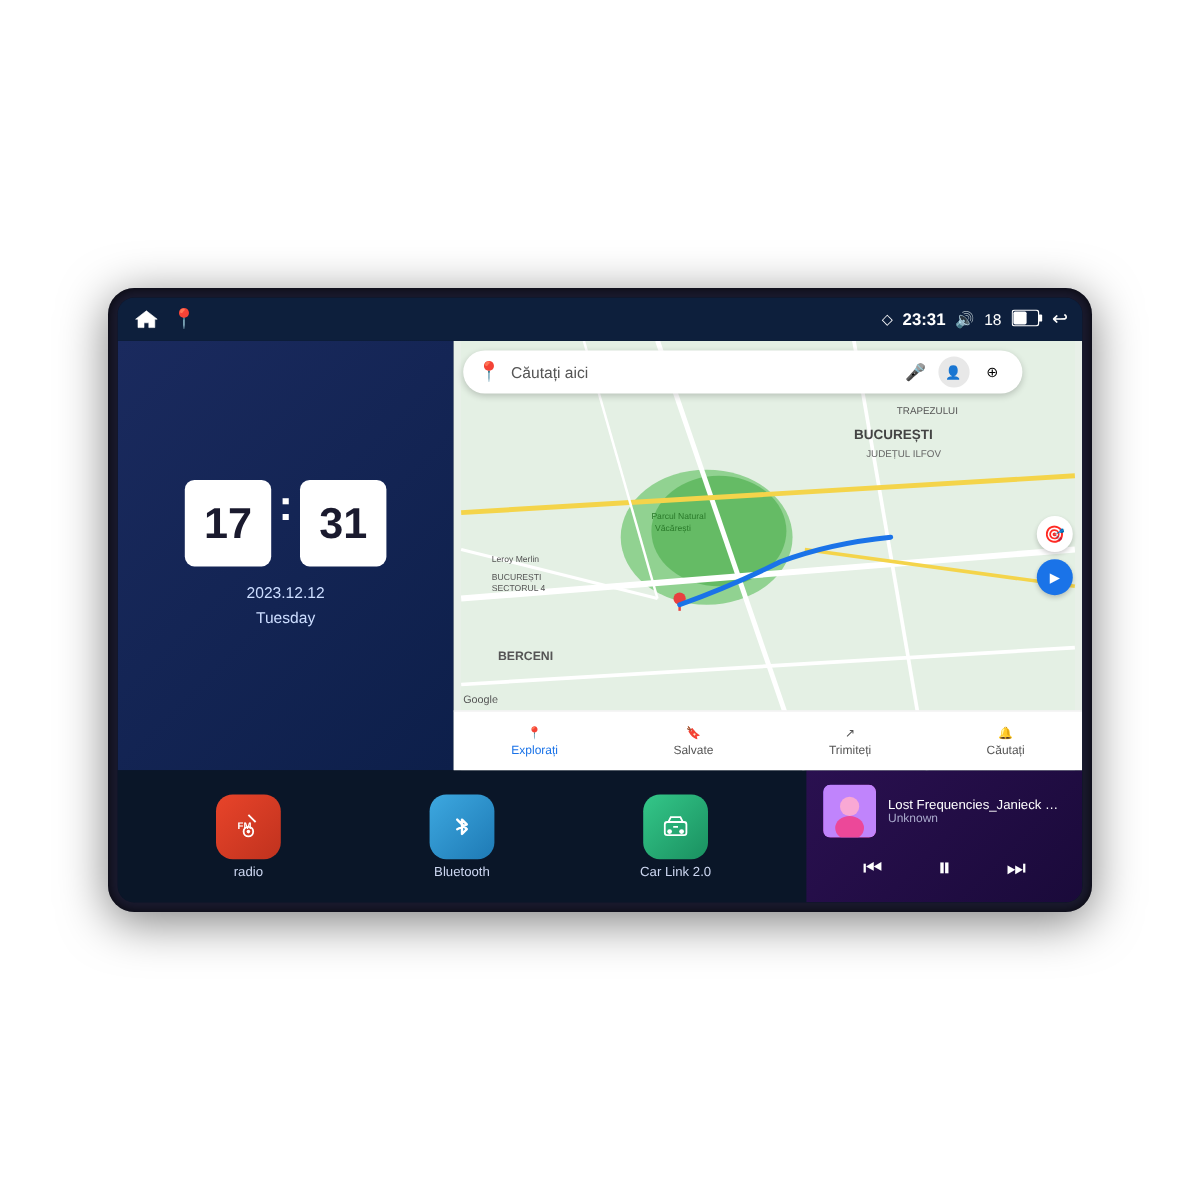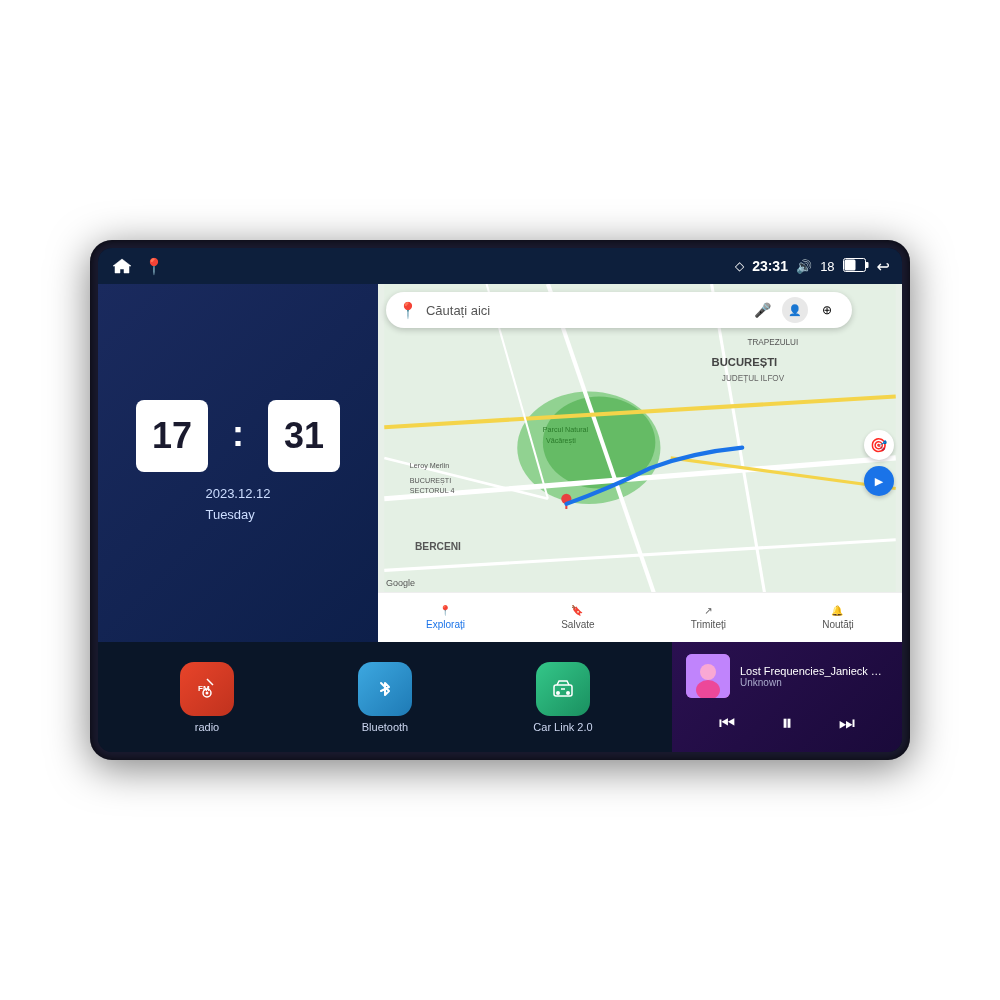--- a/index.html
+++ b/index.html
@@ -90,22 +90,21 @@
       display: flex;
       flex-direction: column;
       align-items: center;
       justify-content: center;
       padding: 20px;
       gap: 12px;
     }
 
     .clock-display {
       display: flex;
-      align-items: center;
-      gap: 24px;
+      gap: 6px;
     }
 
     .clock-block {
       background: #ffffff;
       border-radius: 8px;
       width: 72px;
       height: 72px;
       display: flex;
       align-items: center;
       justify-content: center;
@@ -116,20 +115,21 @@
     }
 
     .clock-colon {
       color: #ffffff;
       font-size: 36px;
       font-weight: 700;
       margin-bottom: 4px;
     }
 
     .clock-date {
+      text-align: center;
       color: #ccddff;
       font-size: 13px;
       line-height: 1.6;
     }
 
     
     .map-panel {
       flex: 1;
       background: #e8f0e8;
       position: relative;
@@ -478,21 +478,21 @@
             <div class="map-nav-item">
               <span class="map-nav-icon">🔖</span>
               <span>Salvate</span>
             </div>
             <div class="map-nav-item">
               <span class="map-nav-icon">↗</span>
               <span>Trimiteți</span>
             </div>
             <div class="map-nav-item">
               <span class="map-nav-icon">🔔</span>
-              <span>Noutăți</span>
+              <span>Căutați</span>
             </div>
           </div>
 
           
           <div class="google-logo">Google</div>
         </div>
       </div>
 
       <div class="bottom-row">
 

